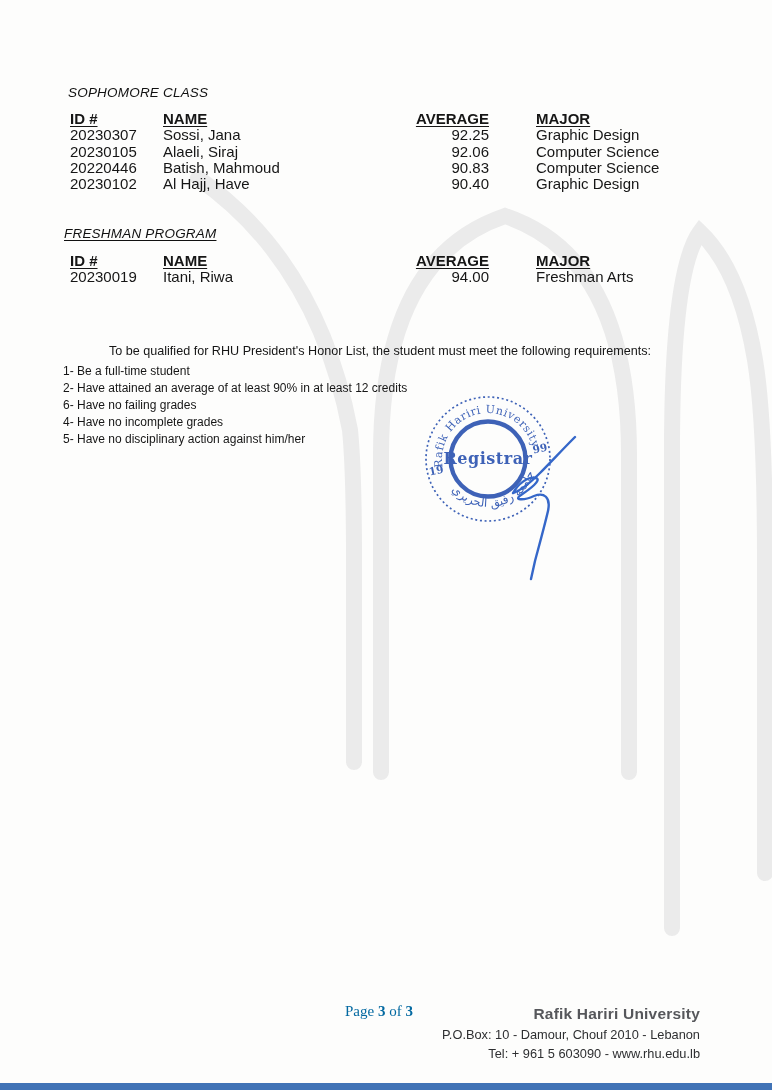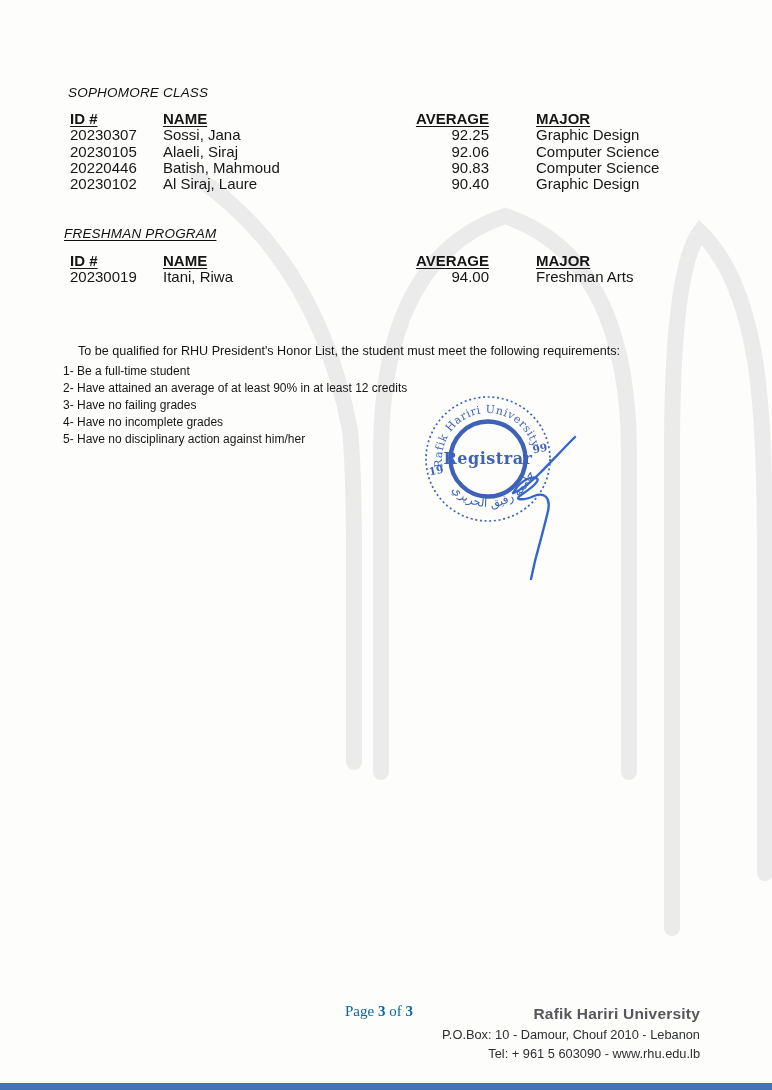--- a/index.html
+++ b/index.html
@@ -27,22 +27,22 @@
     display:grid;
     grid-template-columns:93px 200px 126px 1fr;
     font-size:15px;line-height:16.3px;
     width:660px;
   }
   .tbl .hdr{font-weight:bold;text-decoration:underline;text-underline-offset:2px;}
   .cell-avg{text-align:right;}
   .cell-major{padding-left:47px;}
 
   .req-intro{
-    position:absolute;left:78px;top:331px;
-    font-size:12.6px;width:620px;
+    position:absolute;left:70px;top:331px;
+    font-size:12.6px;width:620px;text-align:center;
   }
   .req-list{
     position:absolute;left:63px;top:363px;
     font-size:12px;line-height:17.1px;
   }
 
   .stamp-svg{position:absolute;left:400px;top:385px;}
 
   .page-indicator{
     position:absolute;left:345px;top:1003px;
@@ -99,21 +99,21 @@
       <span>Alaeli, Siraj</span>
       <span class="cell-avg">92.06</span>
       <span class="cell-major">Computer Science</span>
 
       <span>20220446</span>
       <span>Batish, Mahmoud</span>
       <span class="cell-avg">90.83</span>
       <span class="cell-major">Computer Science</span>
 
       <span>20230102</span>
-      <span>Al Siraj, Laure</span>
+      <span>Al Hajj, Have</span>
       <span class="cell-avg">90.40</span>
       <span class="cell-major">Graphic Design</span>
     </div>
 
     <div class="section-title underlined" style="left:64px;top:226px;">FRESHMAN PROGRAM</div>
 
     <div class="tbl" style="left:70px;top:253px;">
       <span class="hdr">ID #</span>
       <span class="hdr">NAME</span>
       <span class="hdr cell-avg">AVERAGE</span>
@@ -123,21 +123,21 @@
       <span>Itani, Riwa</span>
       <span class="cell-avg">94.00</span>
       <span class="cell-major">Freshman Arts</span>
     </div>
 
     <p class="req-intro">To be qualified for RHU President's Honor List, the student must meet the following requirements:</p>
 
     <div class="req-list">
       <div>1- Be a full-time student</div>
       <div>2- Have attained an average of at least 90% in at least 12 credits</div>
-      <div>3- Have no failing grades</div>
+      <div>6- Have no failing grades</div>
       <div>4- Have no incomplete grades</div>
       <div>5- Have no disciplinary action against him/her</div>
     </div>
 
     <svg class="stamp-svg" width="200" height="205" viewBox="0 0 200 205">
       <defs>
         <path id="arcTop" d="M -46 0 A 46 46 0 0 1 46 0"></path>
         <path id="arcBottom" d="M -48 0 A 48 48 0 0 0 48 0"></path>
       </defs>
       <g transform="translate(88,74)" opacity="0.9">

